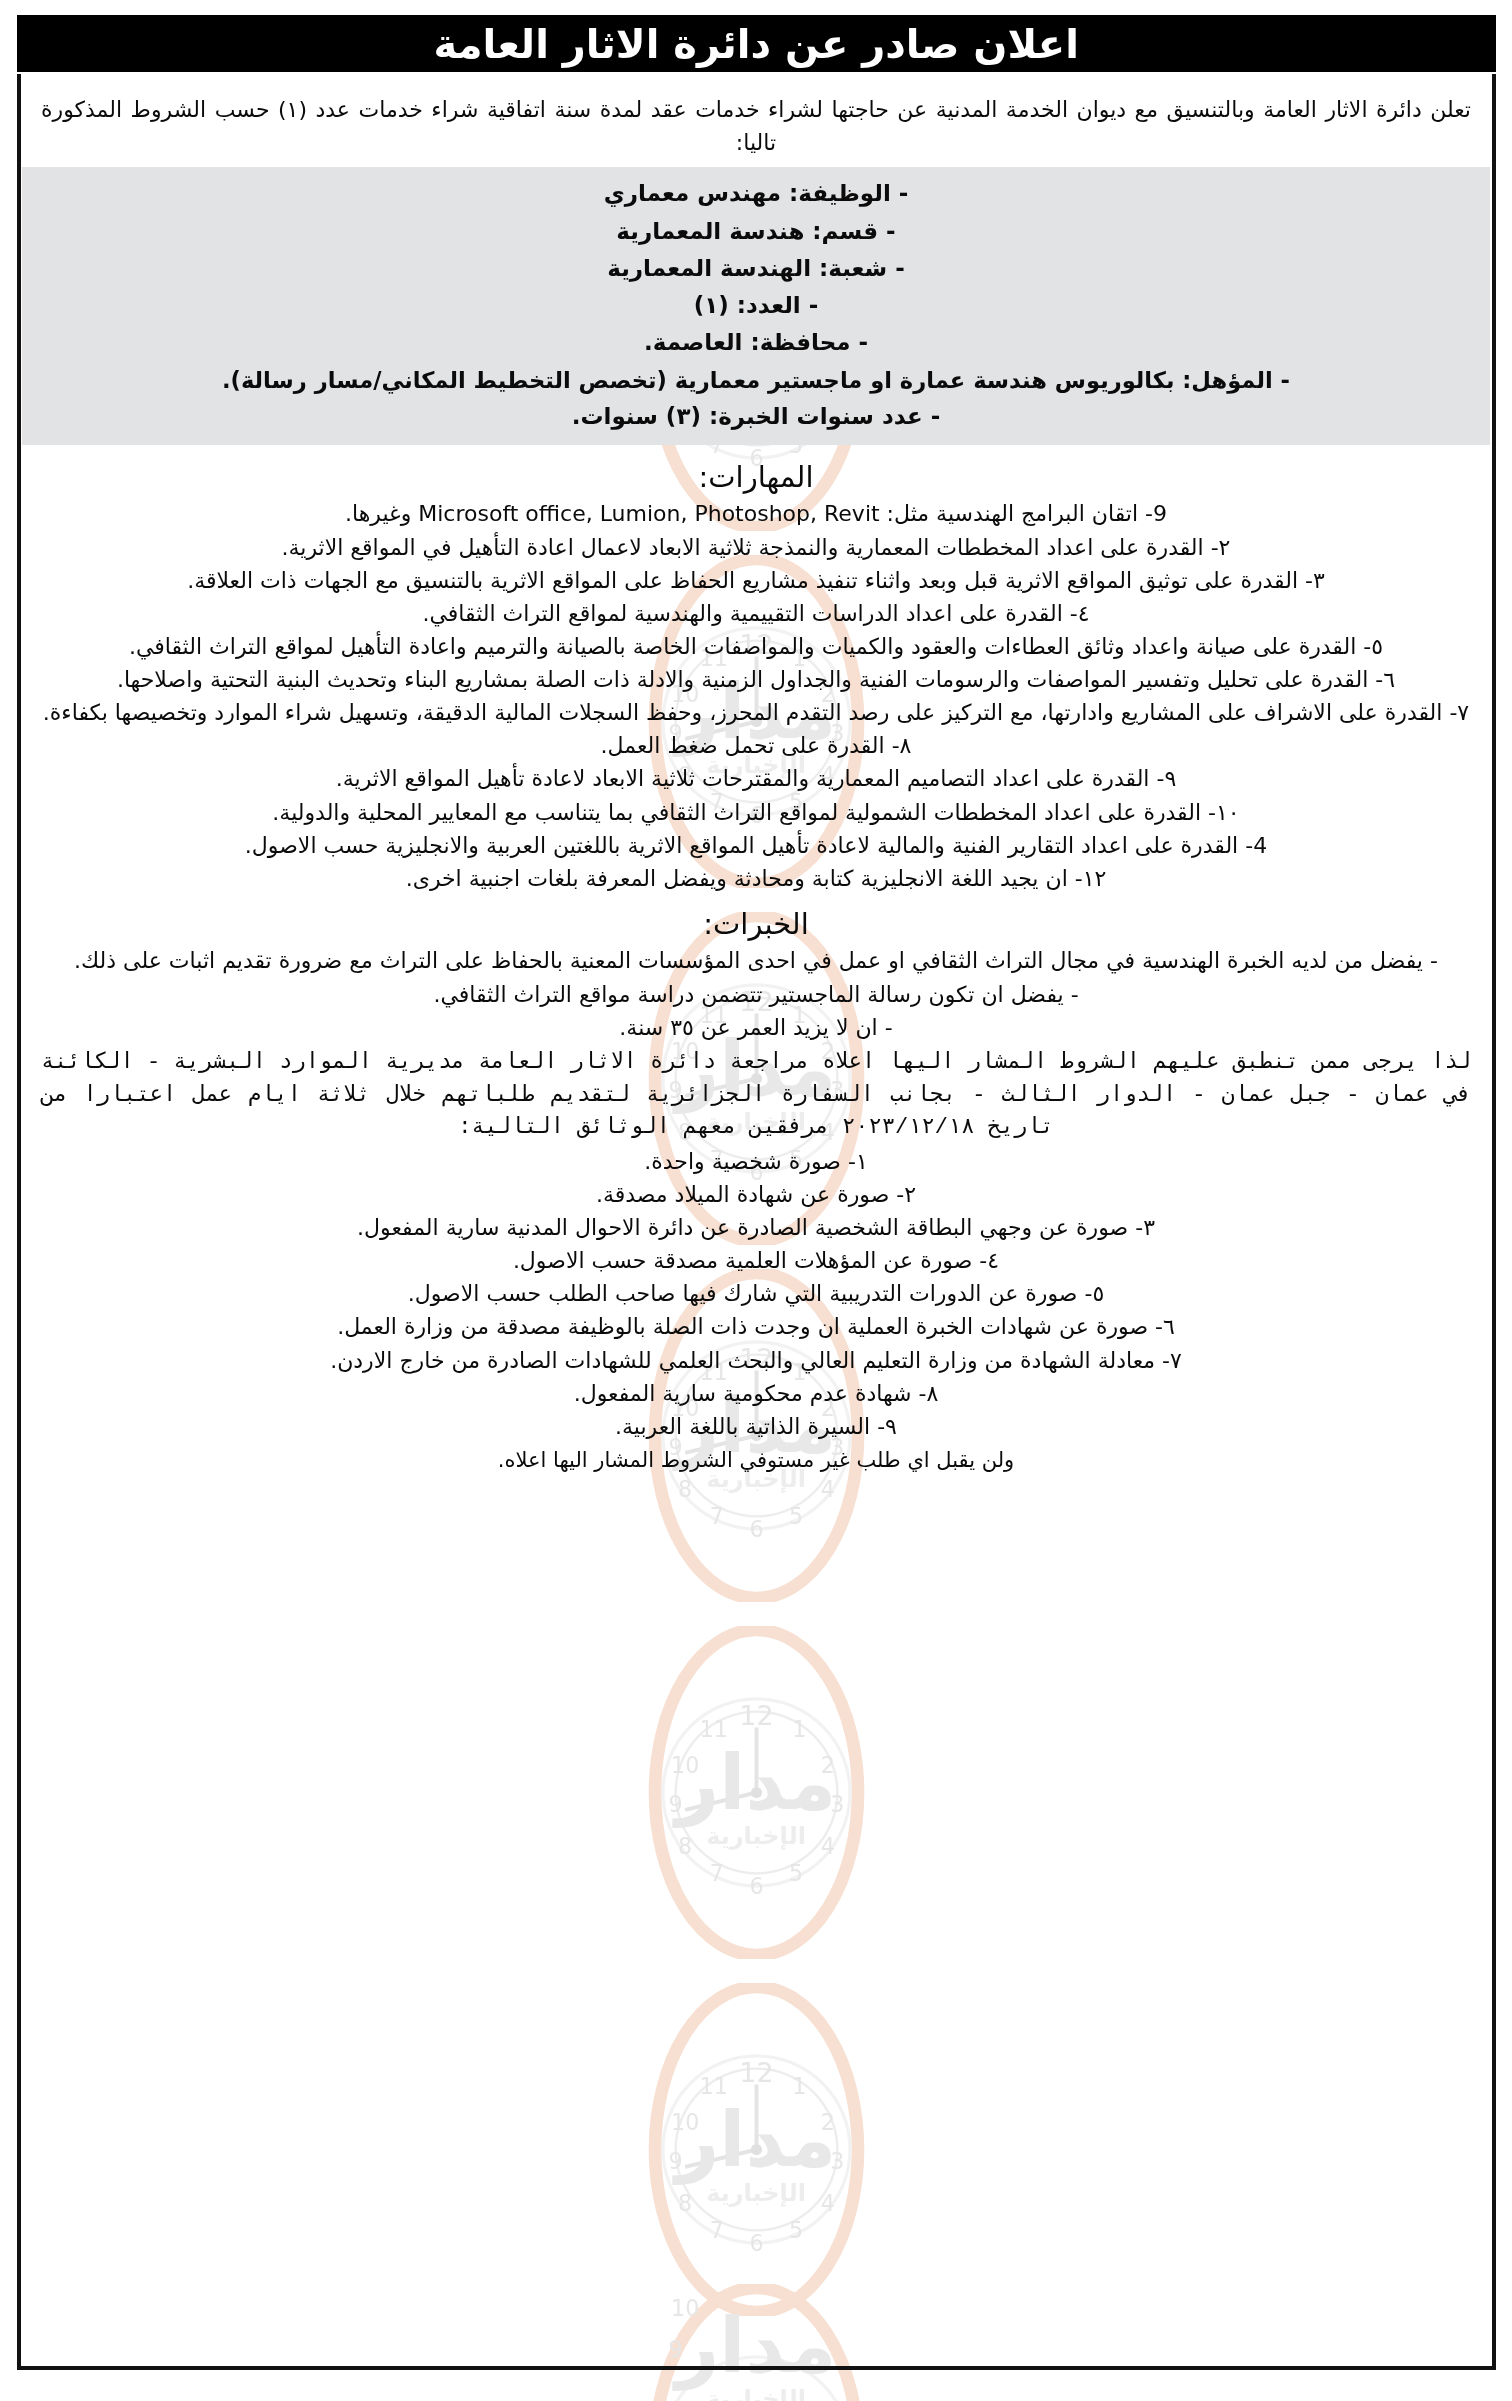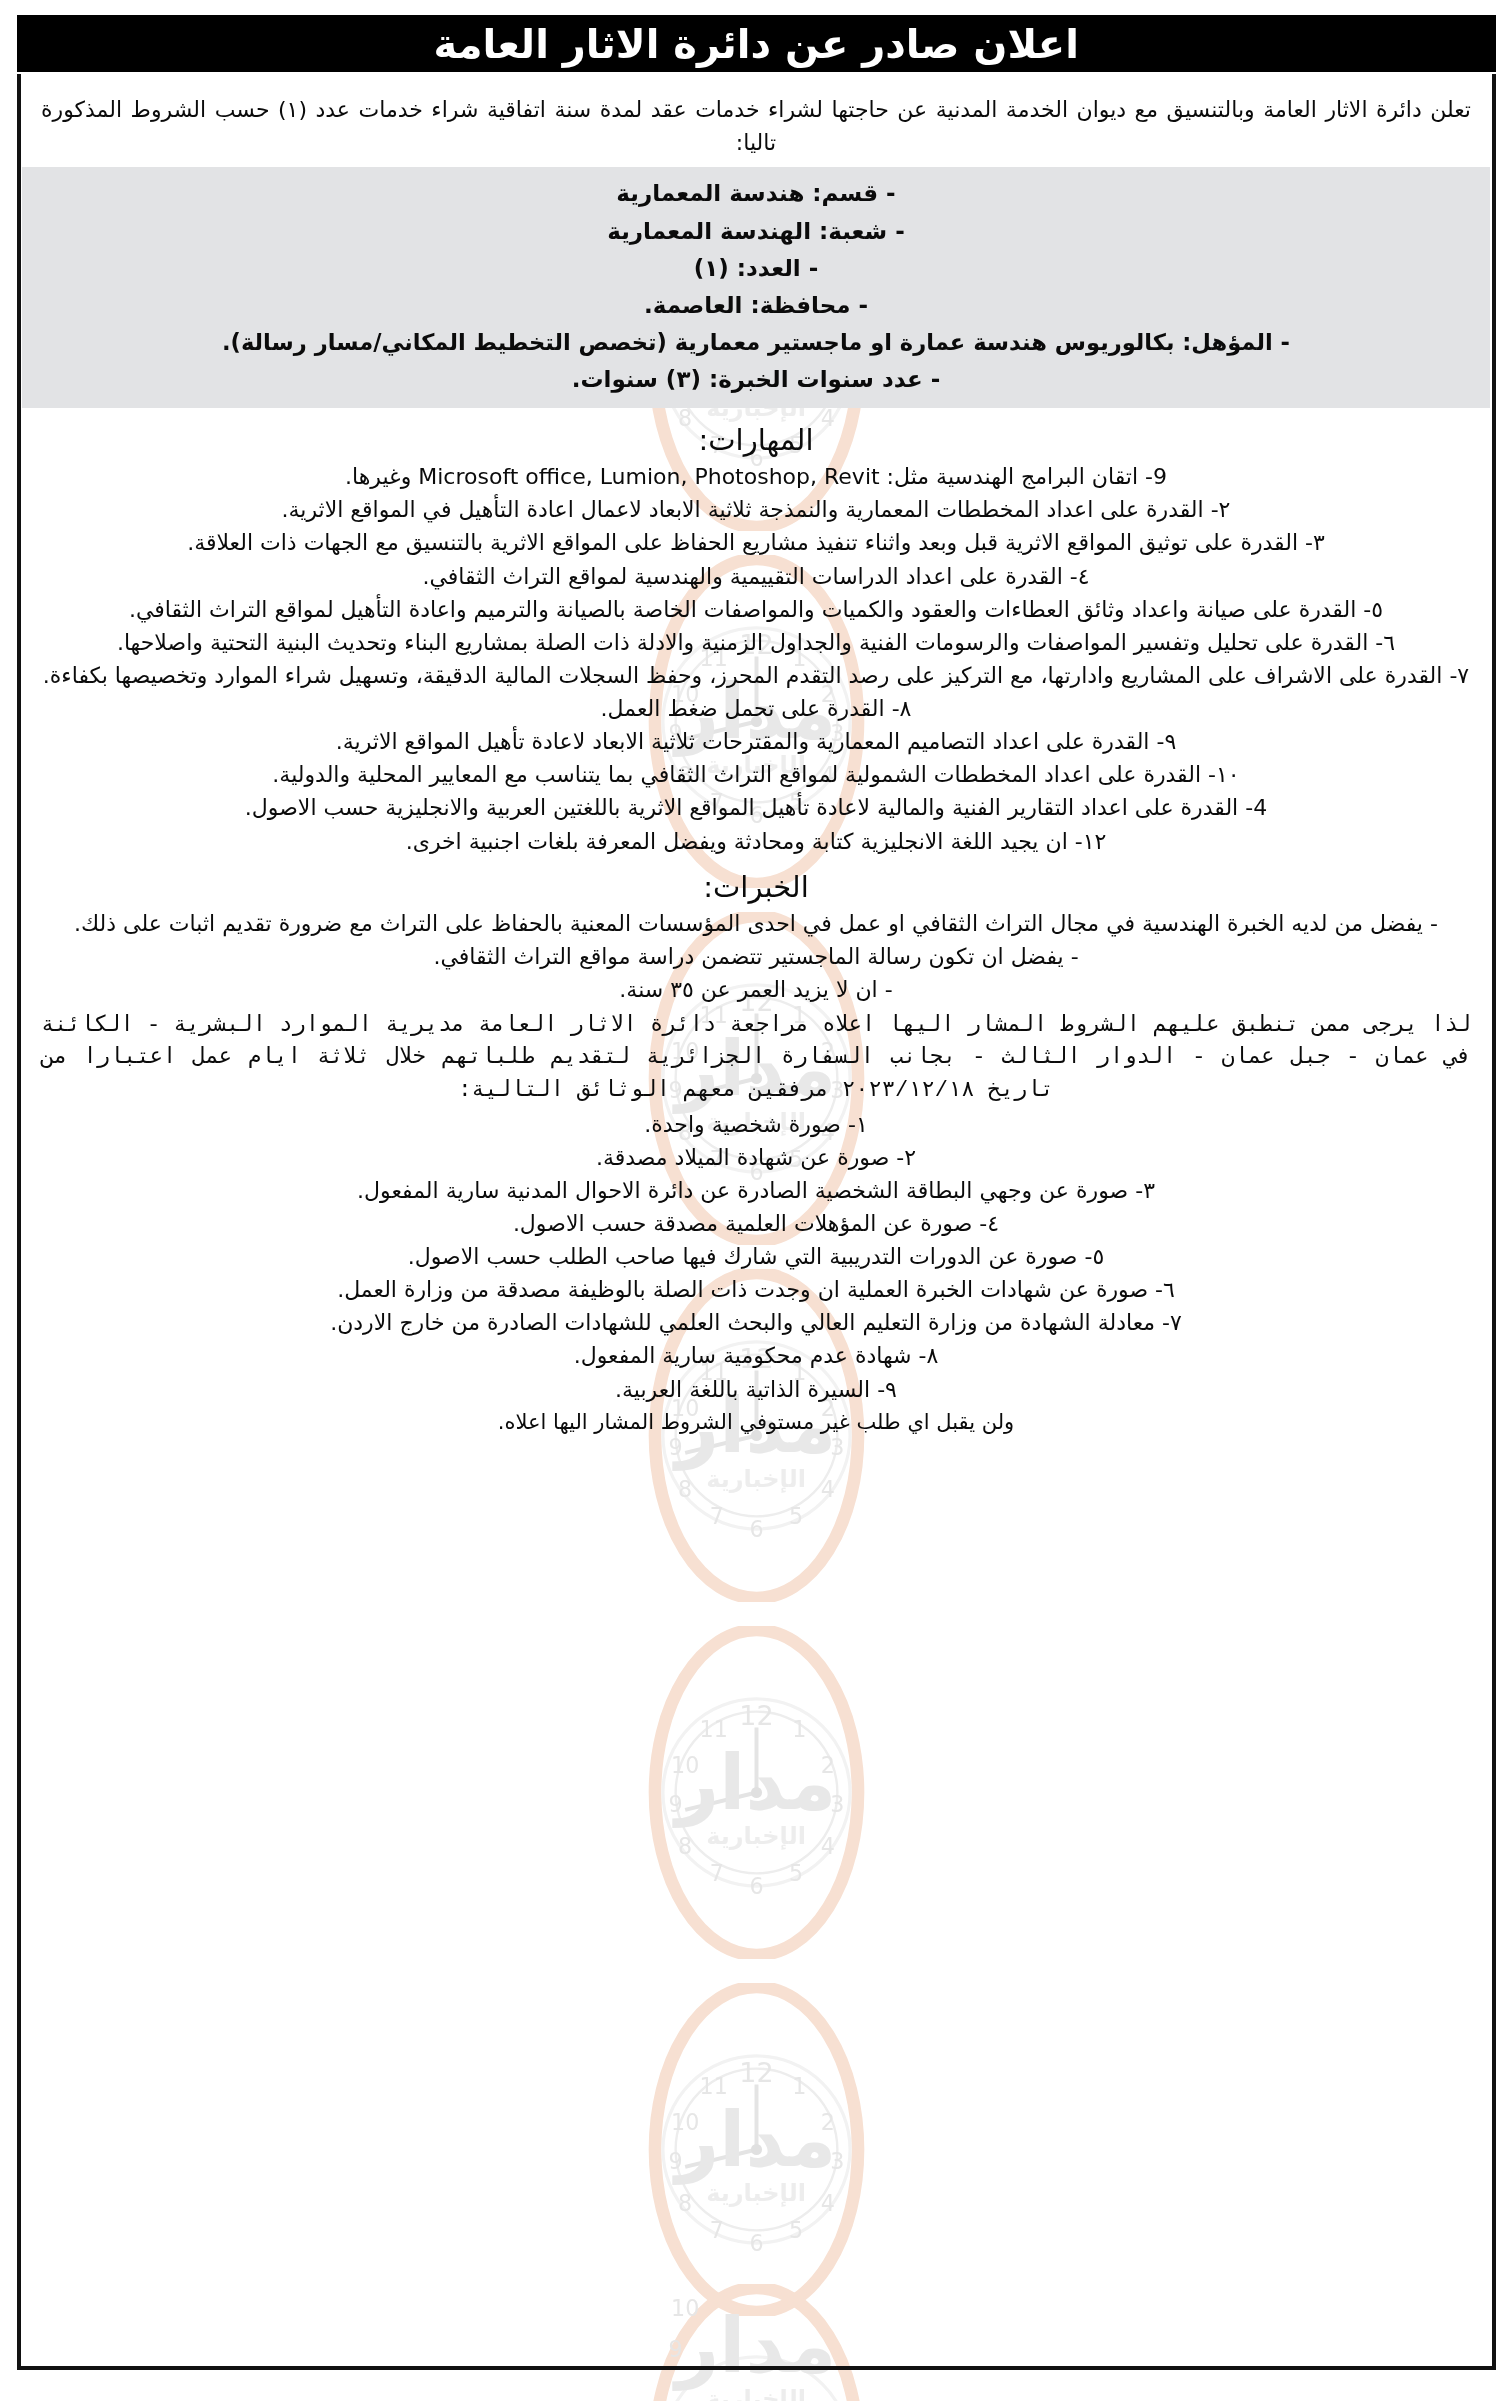--- a/index.html
+++ b/index.html
@@ -351,20 +351,21 @@
     <h1>اعلان صادر عن دائرة الاثار العامة</h1>
   </div>
 
   <div class="frame"></div>
 
   <div class="content">
 
     <div class="intro">تعلن دائرة الاثار العامة وبالتنسيق مع ديوان الخدمة المدنية عن حاجتها لشراء خدمات عقد لمدة سنة اتفاقية شراء خدمات عدد (١) حسب الشروط المذكورة تاليا:</div>
 
     <div class="details">
+      <span class="row">- الوظيفة: مهندس معماري</span>
       <span class="row">- قسم: هندسة المعمارية</span>
       <span class="row">- شعبة: الهندسة المعمارية</span>
       <span class="row">- العدد: (١)</span>
       <span class="row">- محافظة: العاصمة.</span>
       <span class="row wide">- المؤهل: بكالوريوس هندسة عمارة او ماجستير معمارية (تخصص التخطيط المكاني/مسار رسالة).</span>
       <span class="row">- عدد سنوات الخبرة: (٣) سنوات.</span>
     </div>
 
     <div class="section">
       <div class="sec-head first">المهارات:</div>

